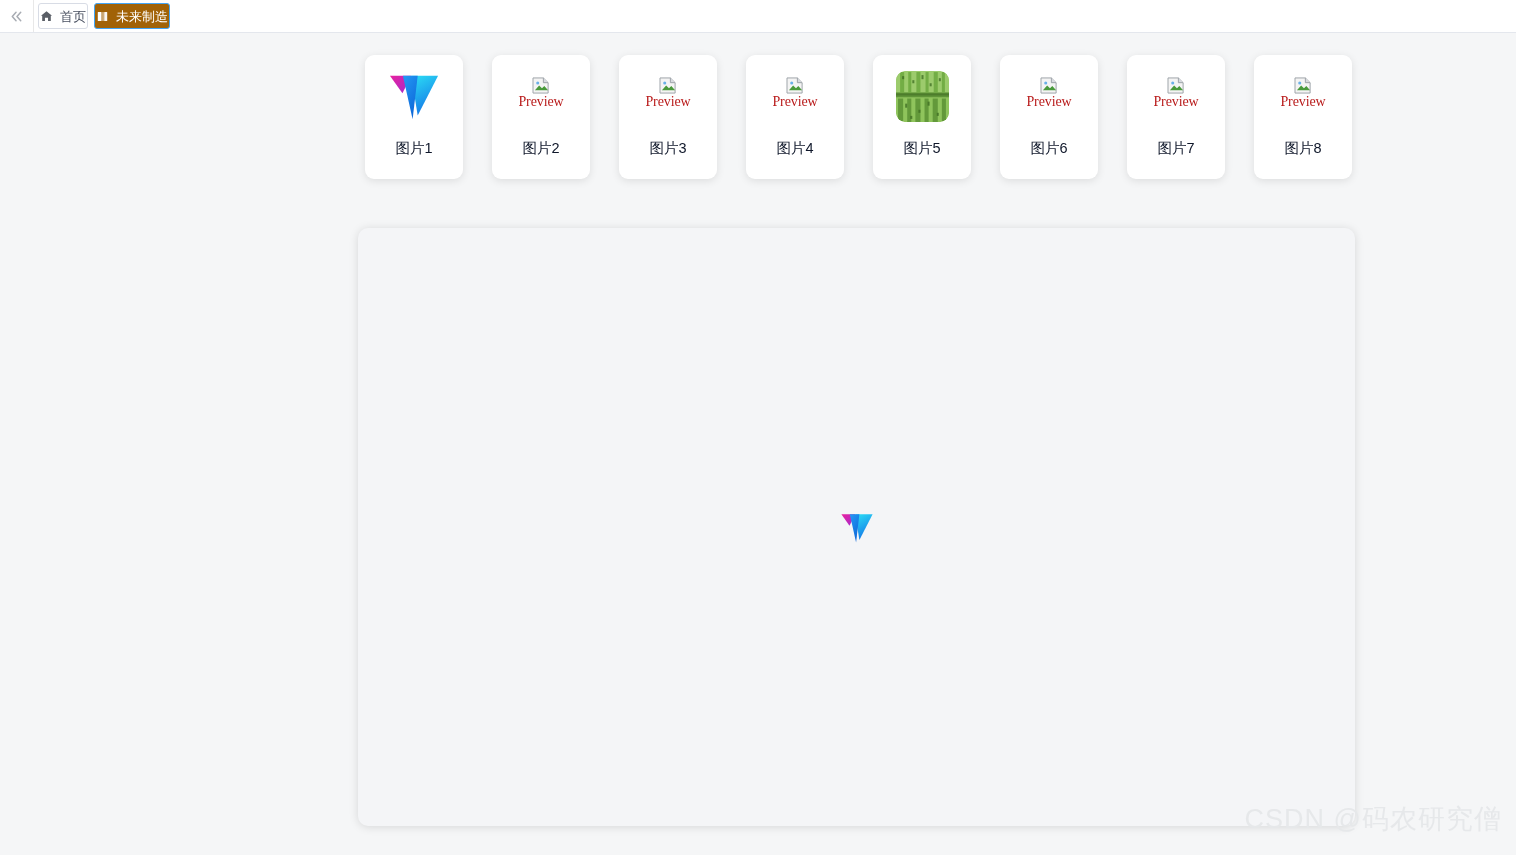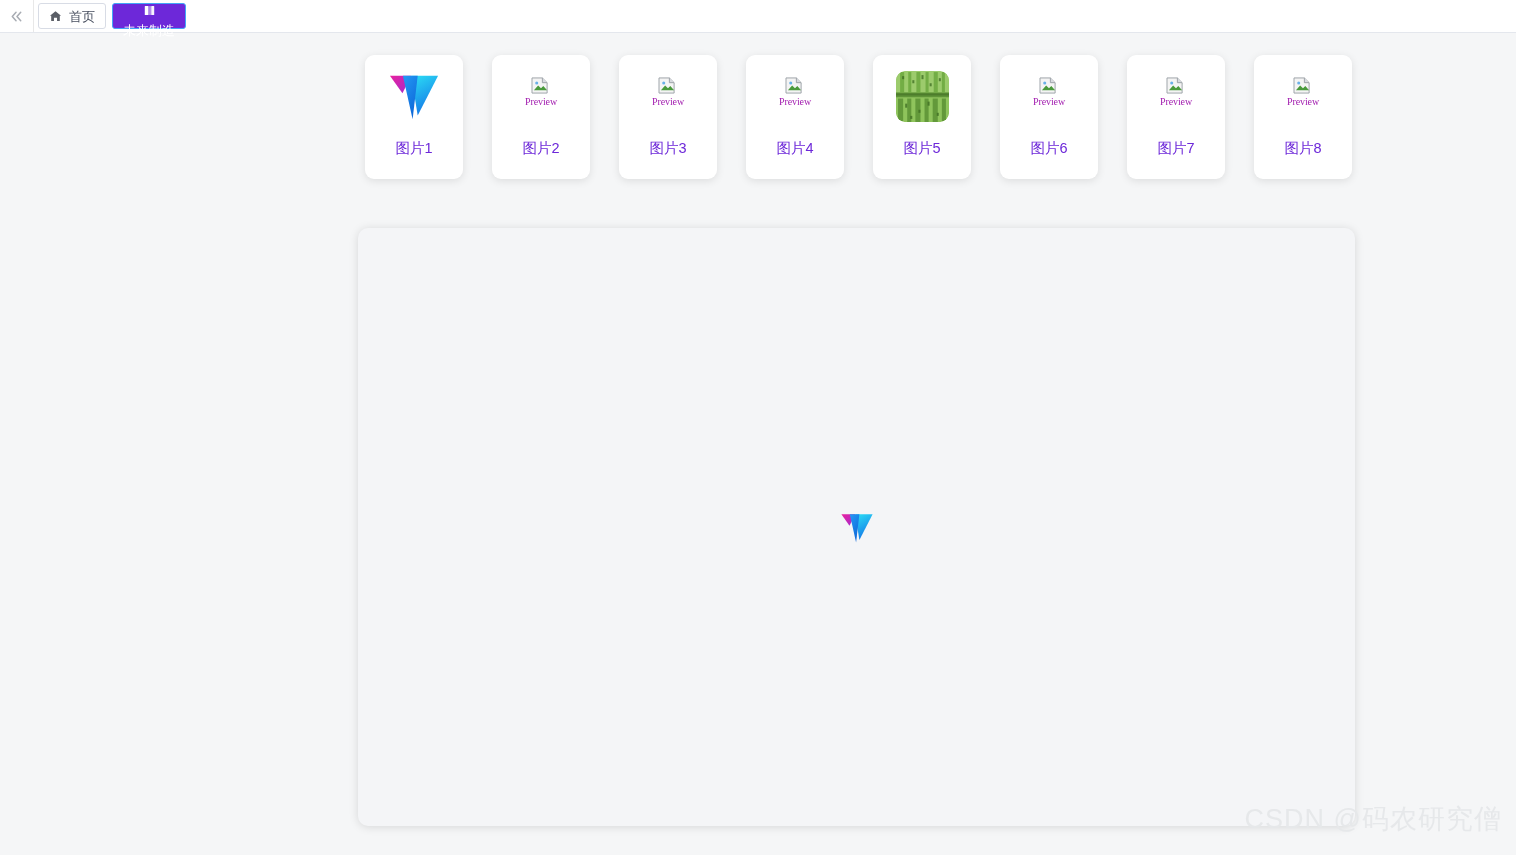--- a/index.html
+++ b/index.html
@@ -47,39 +47,38 @@
     gap: 6px;
     padding-left: 4px;
     height: 100%;
   }
 
   .tab {
     display: flex;
     align-items: center;
     gap: 7px;
     height: 26px;
-    padding: 0 10px;
+    padding: 0 1px;
     font-size: 13px;
     line-height: 1;
     border-radius: 3px;
     cursor: pointer;
     white-space: nowrap;
   }
 
   .tab.inactive {
     background: #ffffff;
     border: 1px solid #d8dce5;
     color: #495060;
   }
 
   .tab.active {
-    background: #6d28d9;
+    background: #a16207;
     border: 1px solid #42a5f7;
     color: #ffffff;
-    flex-direction: column;
   }
 
   .tab-icon { display: flex; align-items: center; }
   .tab-icon svg { display: block; }
 
   
   .page {
     position: relative;
     height: 822px;
     background: #f5f6f7;
@@ -128,30 +127,30 @@
   
   .thumb-broken {
     display: flex;
     flex-direction: column;
     align-items: center;
     gap: 0px;
     margin-top: -6px;
   }
   .broken-glyph { width: 19px; height: 17px; display:block; }
   .broken-alt {
-    font-size: 10px;
+    font-size: 14px;
     line-height: 15px;
-    color: #a21caf;
+    color: #b91c1c;
     font-family: "Liberation Serif", "DejaVu Serif", serif;
     letter-spacing: -0.1px;
   }
 
   .img-card .caption {
     font-size: 14.5px;
-    color: #6d28d9;
+    color: #0f172a;
     line-height: 1;
     margin-top: auto;
     margin-bottom: 24px;
   }
 
   
   .big-panel {
     position: absolute;
     left: 358px;
     top: 195px;

